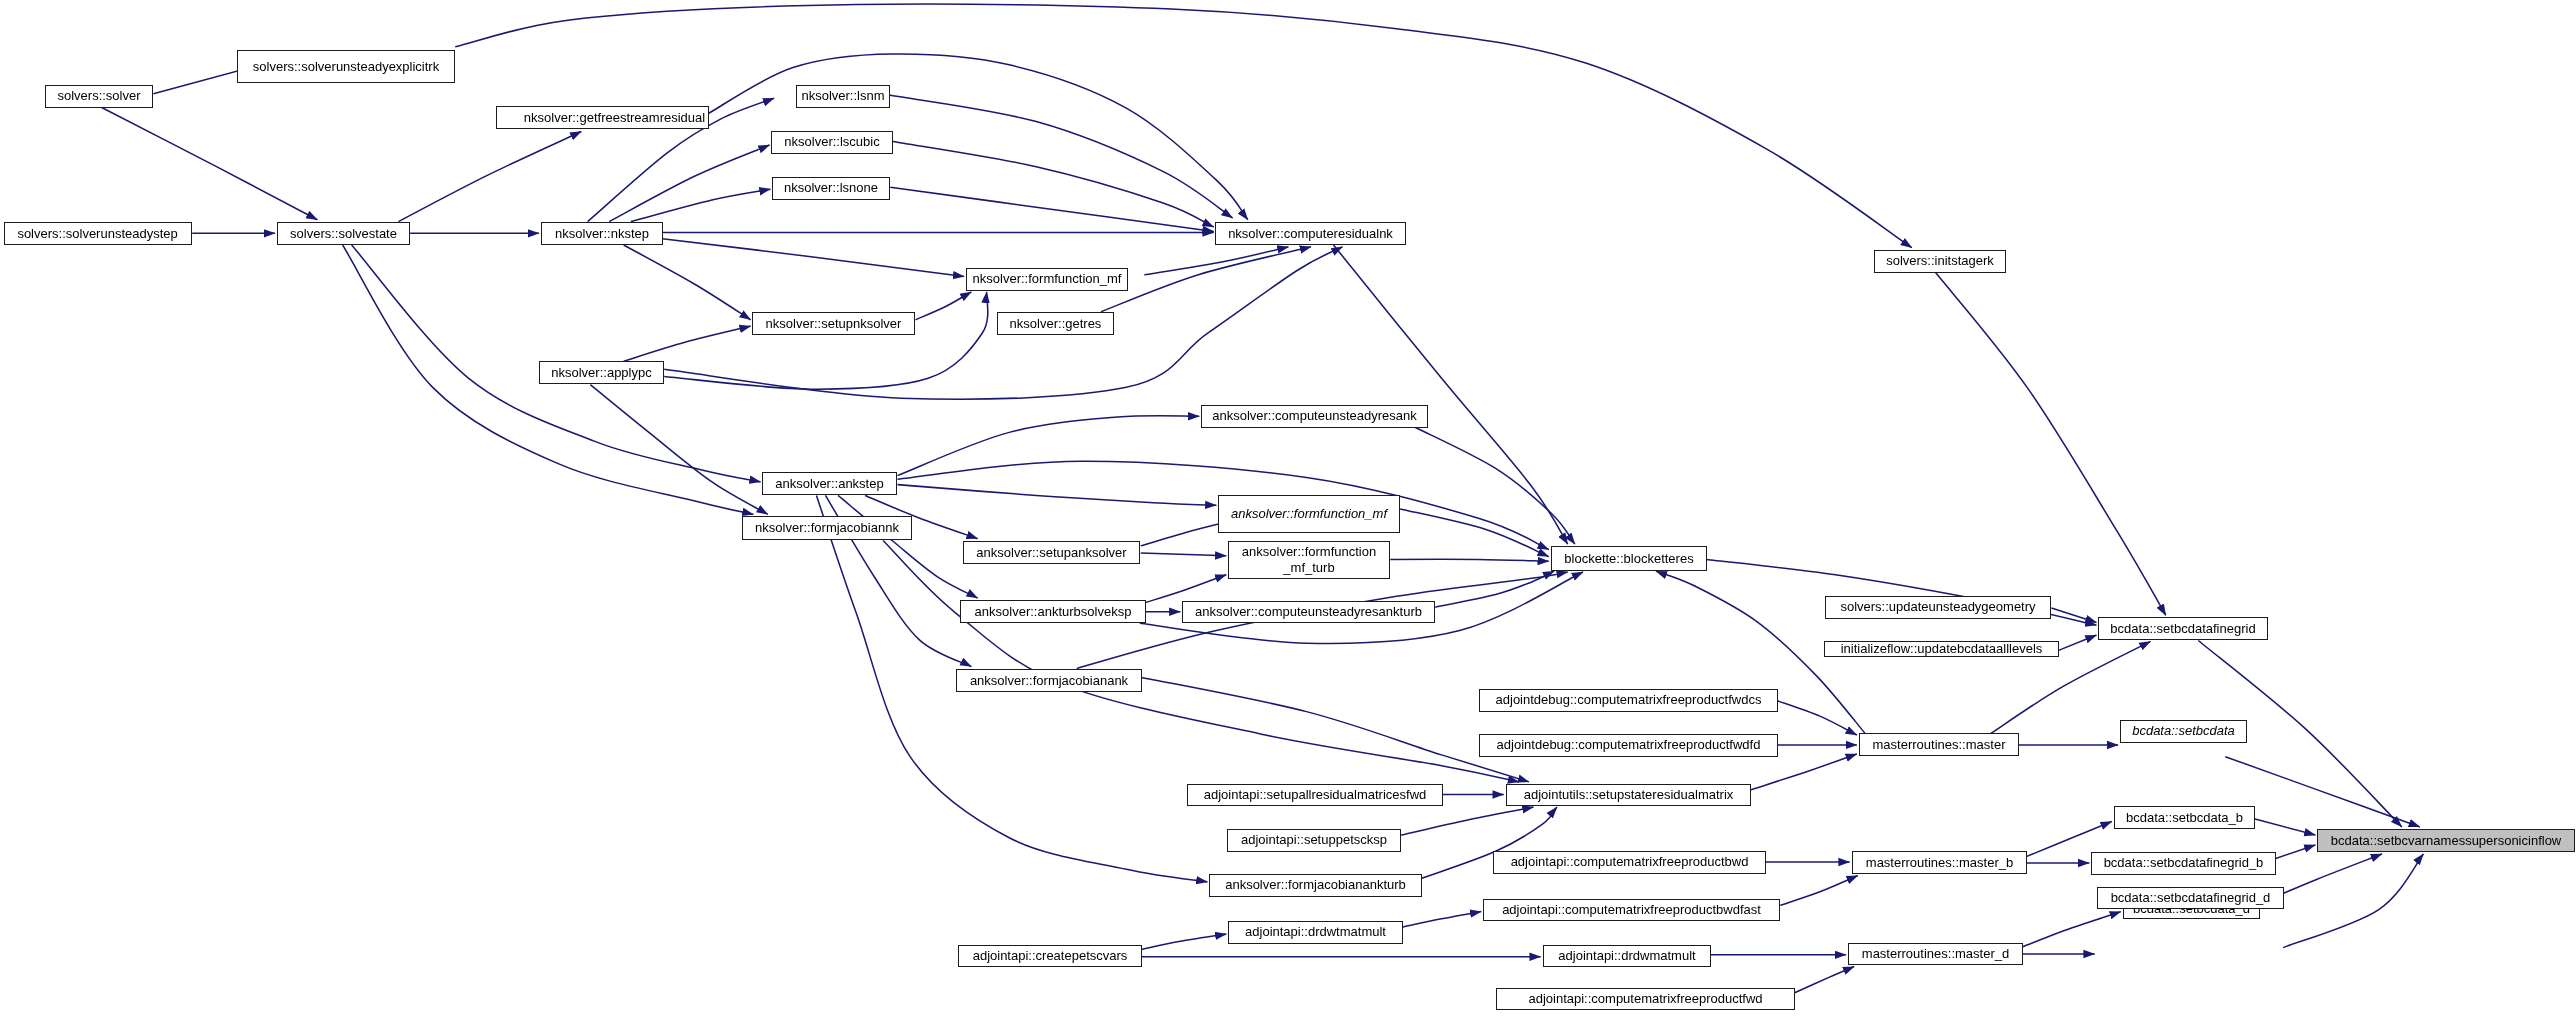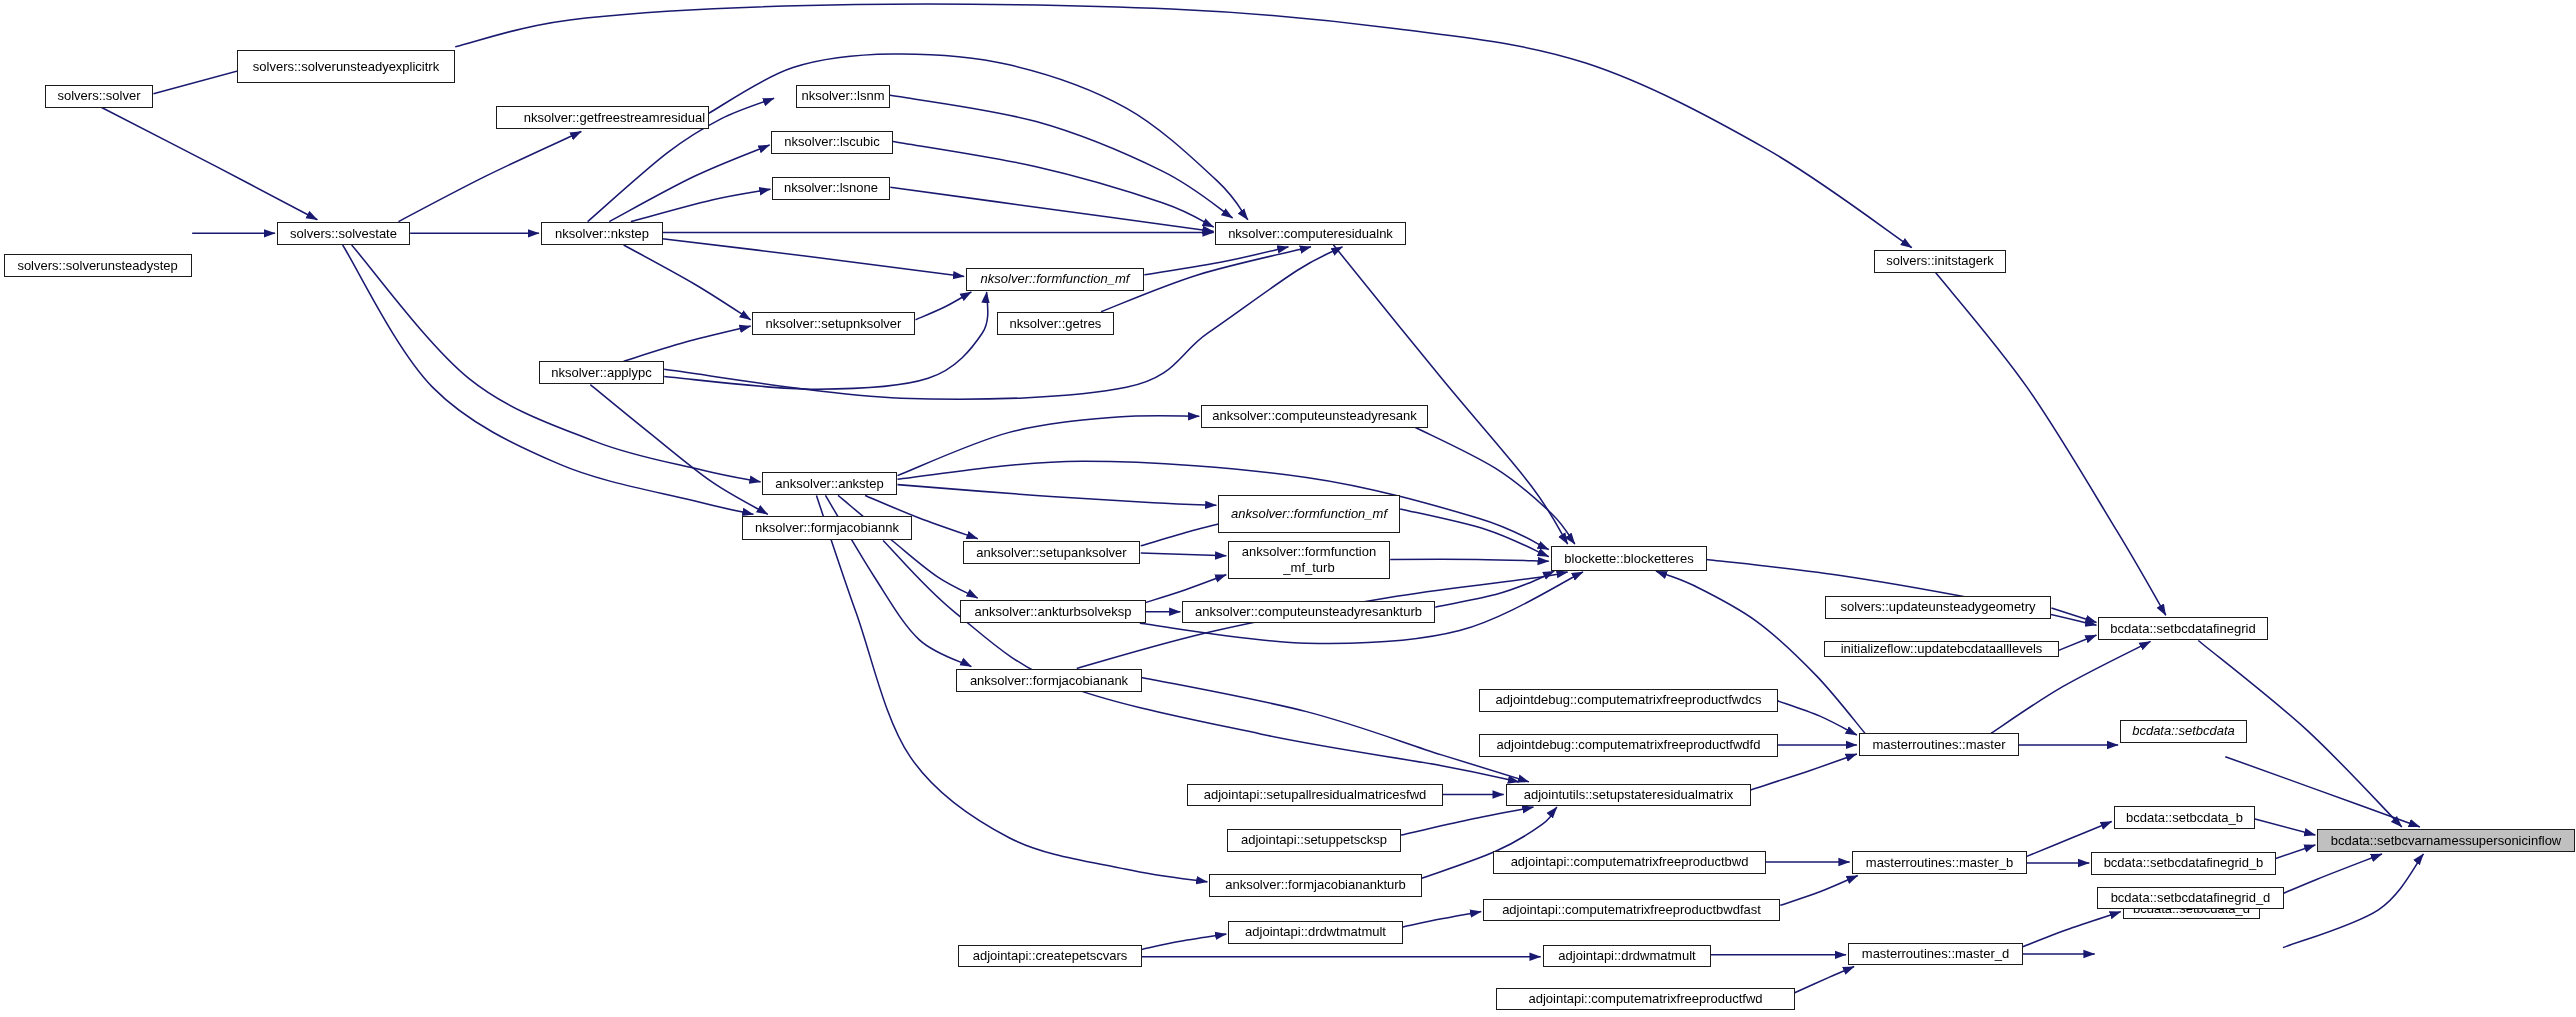--- a/index.html
+++ b/index.html
@@ -95,30 +95,30 @@
       <path class="edge" d="M1267,1054 C1274.2,1052.5 1294.3,1047.8 1310,1045 C1325.7,1042.2 1352.5,1038.3 1361,1037" stroke="#191970" marker-end="url(#arrowhead)"></path>
       <path class="edge" d="M1267,1062 L1710,1062" stroke="#191970" marker-end="url(#arrowhead)"></path>
       <path class="edge" d="M1557,1029 C1564.2,1027.5 1585.5,1022.8 1600,1020 C1614.5,1017.2 1636.7,1013.3 1644,1012" stroke="#191970" marker-end="url(#arrowhead)"></path>
       <path class="edge" d="M1898,1060 L2049,1060" stroke="#191970" marker-end="url(#arrowhead)"></path>
       <path class="edge" d="M1992,1102 C1998.3,1099.2 2019.0,1089.8 2030,1085 C2041.0,1080.2 2053.3,1075.0 2058,1073" stroke="#191970" marker-end="url(#arrowhead)"></path>
       <path class="edge" d="M2245,1051 C2254.2,1047.5 2281.8,1036.5 2300,1030 C2318.2,1023.5 2345.0,1015.0 2354,1012" stroke="#191970" marker-end="url(#arrowhead)"></path>
       <path class="edge" d="M2245,1059 L2325,1059" stroke="#191970" marker-end="url(#arrowhead)"></path>
     </svg>
     <div class="node" style="left: 45px; top: 85px; width: 108px; height: 22.5px;">solvers::solver</div>
     <div class="node" style="left: 237px; top: 50px; width: 218px; height: 33px;">solvers::solverunsteadyexplicitrk</div>
-    <div class="node" style="left: 3.6px; top: 222px; width: 188px; height: 23.4px; margin-top: 32px;">solvers::solverunsteadystep</div>
+    <div class="node" style="left: 3.6px; top: 222px; width: 188px; height: 23.4px;">solvers::solverunsteadystep</div>
     <div class="node" style="left: 277px; top: 222px; width: 133px; height: 23.4px;">solvers::solvestate</div>
     <div class="node" style="left: 496px; top: 106px; width: 213px; height: 23.4px; padding-left: 24px;">nksolver::getfreestreamresidual</div>
     <div class="node" style="left: 776px; top: 85px; width: 94px; height: 22.5px; margin-left: 20px;">nksolver::lsnm</div>
     <div class="node" style="left: 771px; top: 131px; width: 122px; height: 22.5px;">nksolver::lscubic</div>
     <div class="node" style="left: 772px; top: 177px; width: 118px; height: 22.5px;">nksolver::lsnone</div>
     <div class="node" style="left: 541px; top: 222px; width: 122px; height: 23.4px;">nksolver::nkstep</div>
     <div class="node" style="left: 1215px; top: 222px; width: 191px; height: 23.4px;">nksolver::computeresidualnk</div>
     <div class="node" style="left: 1874px; top: 250px; width: 132px; height: 22.5px;">solvers::initstagerk</div>
-    <div class="node" style="left: 966px; top: 268px; width: 178px; height: 22.5px; font-style: italic;">nksolver::formfunction_mf</div>
+    <div class="node" style="left: 966px; top: 268px; width: 162px; height: 22.5px;">nksolver::formfunction_mf</div>
     <div class="node" style="left: 752px; top: 312px; width: 163px; height: 23.4px;">nksolver::setupnksolver</div>
     <div class="node" style="left: 997px; top: 312px; width: 117px; height: 23.4px;">nksolver::getres</div>
     <div class="node" style="left: 539px; top: 361px; width: 125px; height: 23.4px;">nksolver::applypc</div>
     <div class="node" style="left: 1201px; top: 405px; width: 227px; height: 22.5px;">anksolver::computeunsteadyresank</div>
     <div class="node" style="left: 762px; top: 472px; width: 135px; height: 23.4px;">anksolver::ankstep</div>
     <div class="node" style="left: 742px; top: 516px; width: 170px; height: 24px;">nksolver::formjacobiannk</div>
     <div class="node" style="left: 1218px; top: 495px; width: 182px; height: 38px; font-style: italic;">anksolver::formfunction_mf</div>
     <div class="node" style="left: 963px; top: 541px; width: 177px; height: 23.4px;">anksolver::setupanksolver</div>
     <div class="node" style="left: 1228px; top: 541px; width: 162px; height: 38px;">anksolver::formfunction
 _mf_turb</div>

